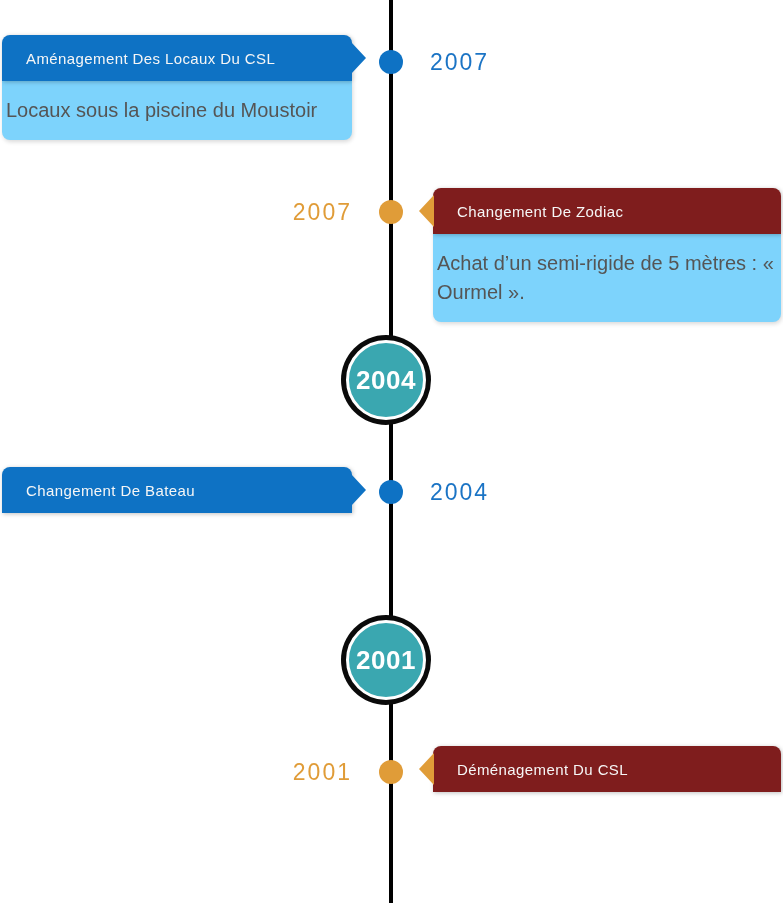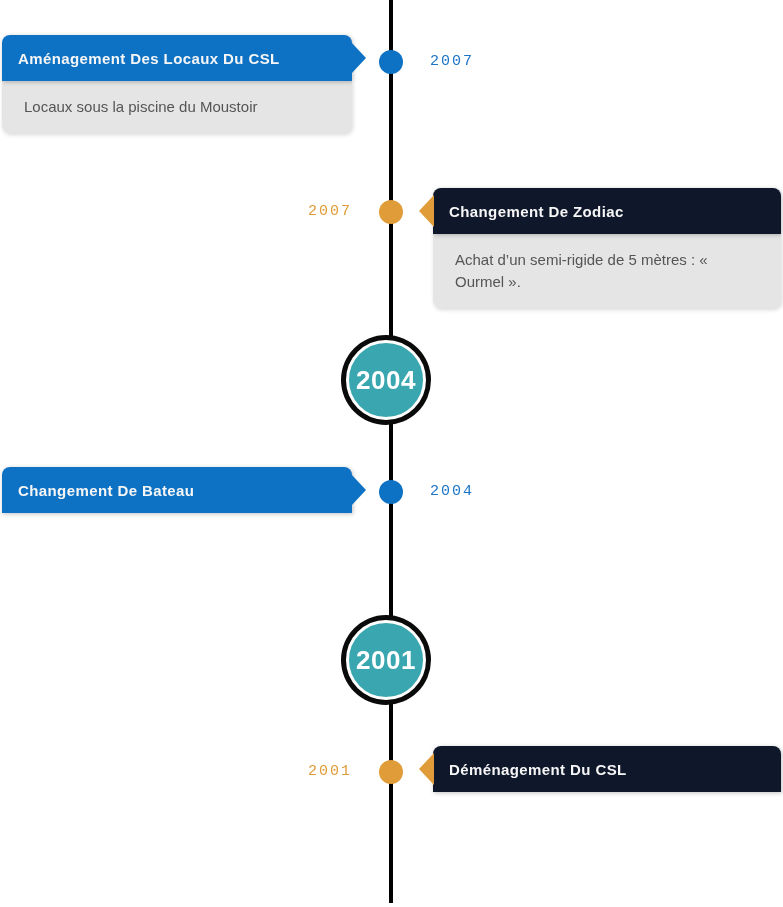--- a/index.html
+++ b/index.html
@@ -20,41 +20,40 @@
     background: #000000;
   }
 
   
   .card { position: absolute; width: 350px; }
   .card-header {
     position: relative;
     height: 46px;
     display: flex;
     align-items: center;
-    padding: 0 16px;
+    padding: 0 24px;
     box-sizing: border-box;
     box-shadow: 1px 1px 4px rgba(0,0,0,0.25);
-    font-weight: bold;
   }
   .card.left  .card-header { border-radius: 8px 8px 0 0; }
   .card.right .card-header { border-radius: 8px 8px 0 0; }
   .card-header.blue   { background: #0e72c4; }
-  .card-header.orange { background: #0f172a; }
+  .card-header.orange { background: #7f1d1d; }
   .card-title {
     color: #f6f6f6;
     font-size: 15px;
     letter-spacing: 0.4px;
     white-space: nowrap;
   }
   .card-body {
-    background: #e5e5e5;
+    background: #7dd3fc;
     color: #555555;
-    font-size: 15px;
+    font-size: 20px;
     line-height: 1.45;
-    padding: 15px 22px;
+    padding: 15px 4px;
     box-sizing: border-box;
     border-radius: 0 0 8px 8px;
     min-height: 52px;
     box-shadow: 1px 2px 4px rgba(0,0,0,0.15);
   }
   
   .arrow {
     position: absolute;
     width: 0; height: 0;
     top: 7px;
@@ -70,24 +69,23 @@
     width: 24px; height: 24px;
     border-radius: 50%;
     left: 379px;
   }
   .dot.blue   { background: #0e72c4; }
   .dot.orange { background: #e09c38; }
 
   
   .year {
     position: absolute;
-    font-size: 15px;
+    font-size: 23px;
     letter-spacing: 2px;
     line-height: 28px;
-    font-family: Liberation Mono, monospace;
   }
   .year.blue   { color: #1b74c5; }
   .year.orange { color: #e09c38; }
   .year.align-right { width: 90px; text-align: right; }
 
   
   .milestone {
     position: absolute;
     left: 346px;
     width: 74px; height: 74px;

